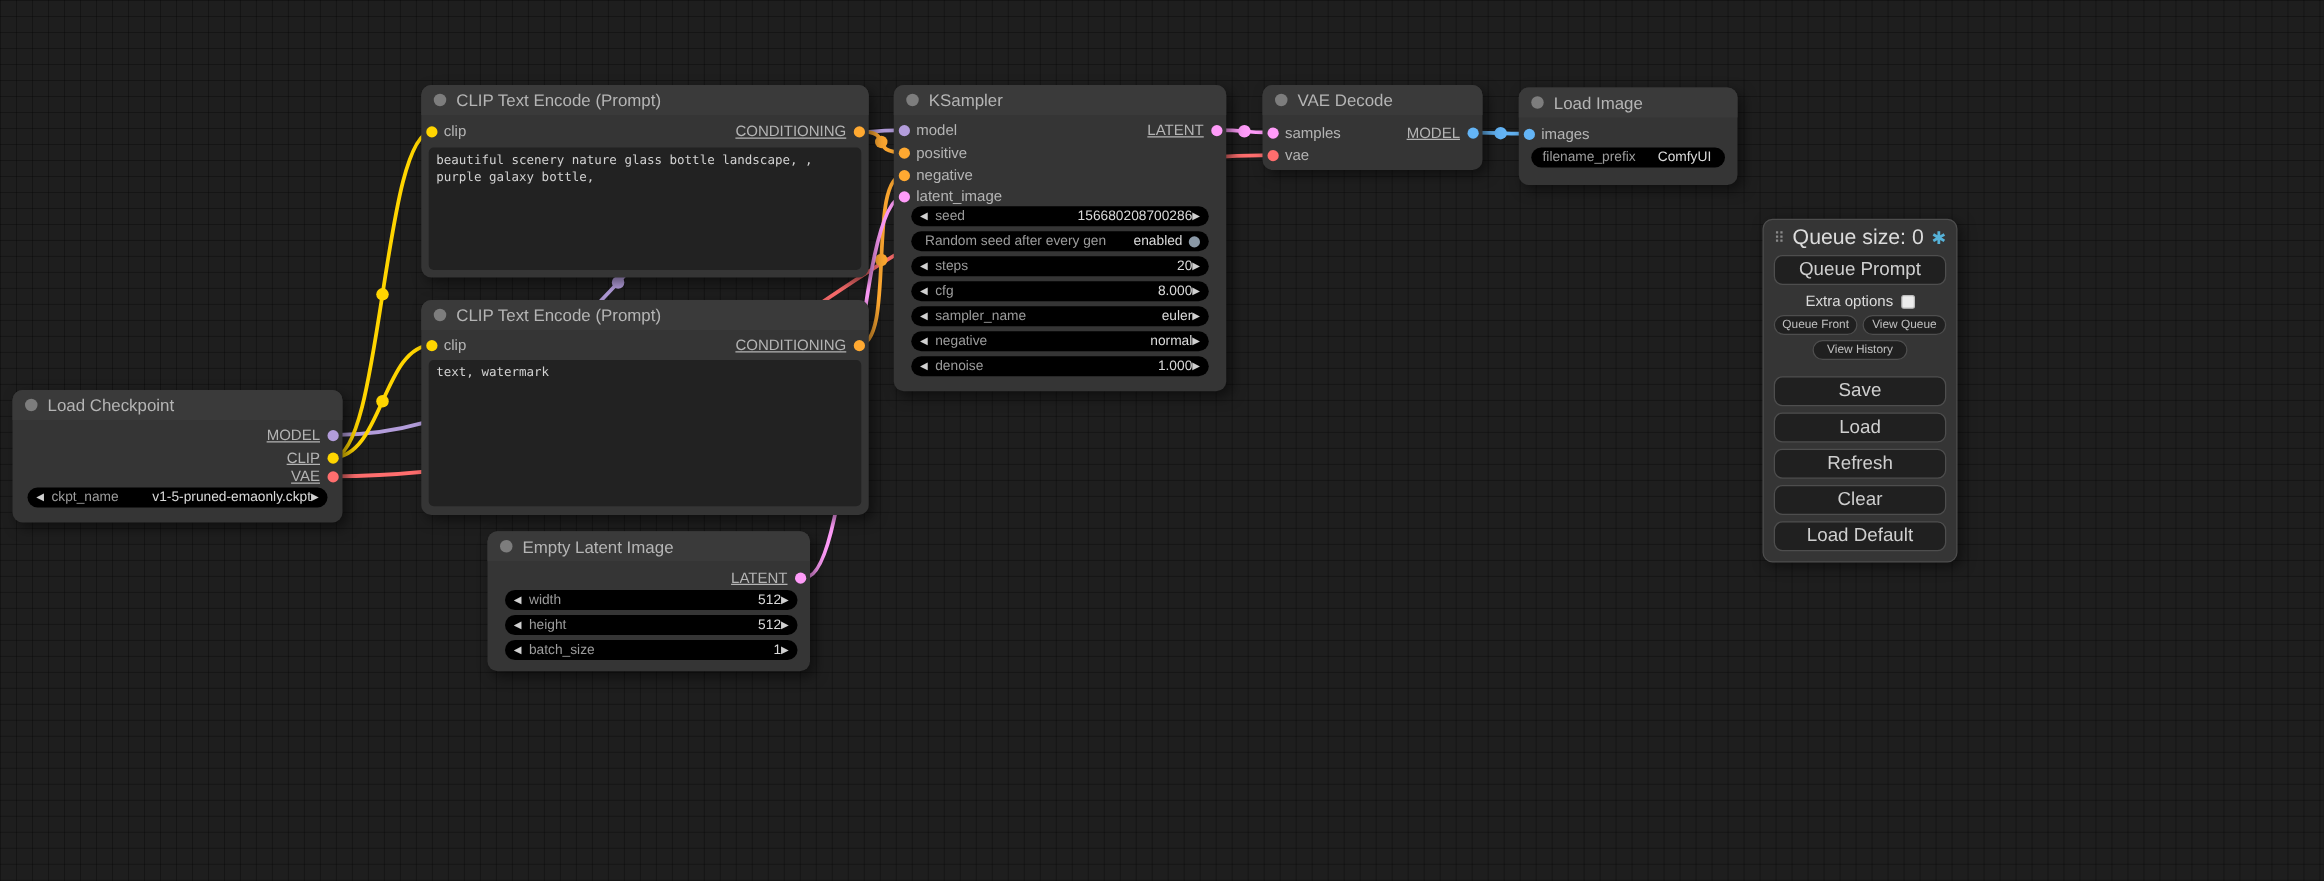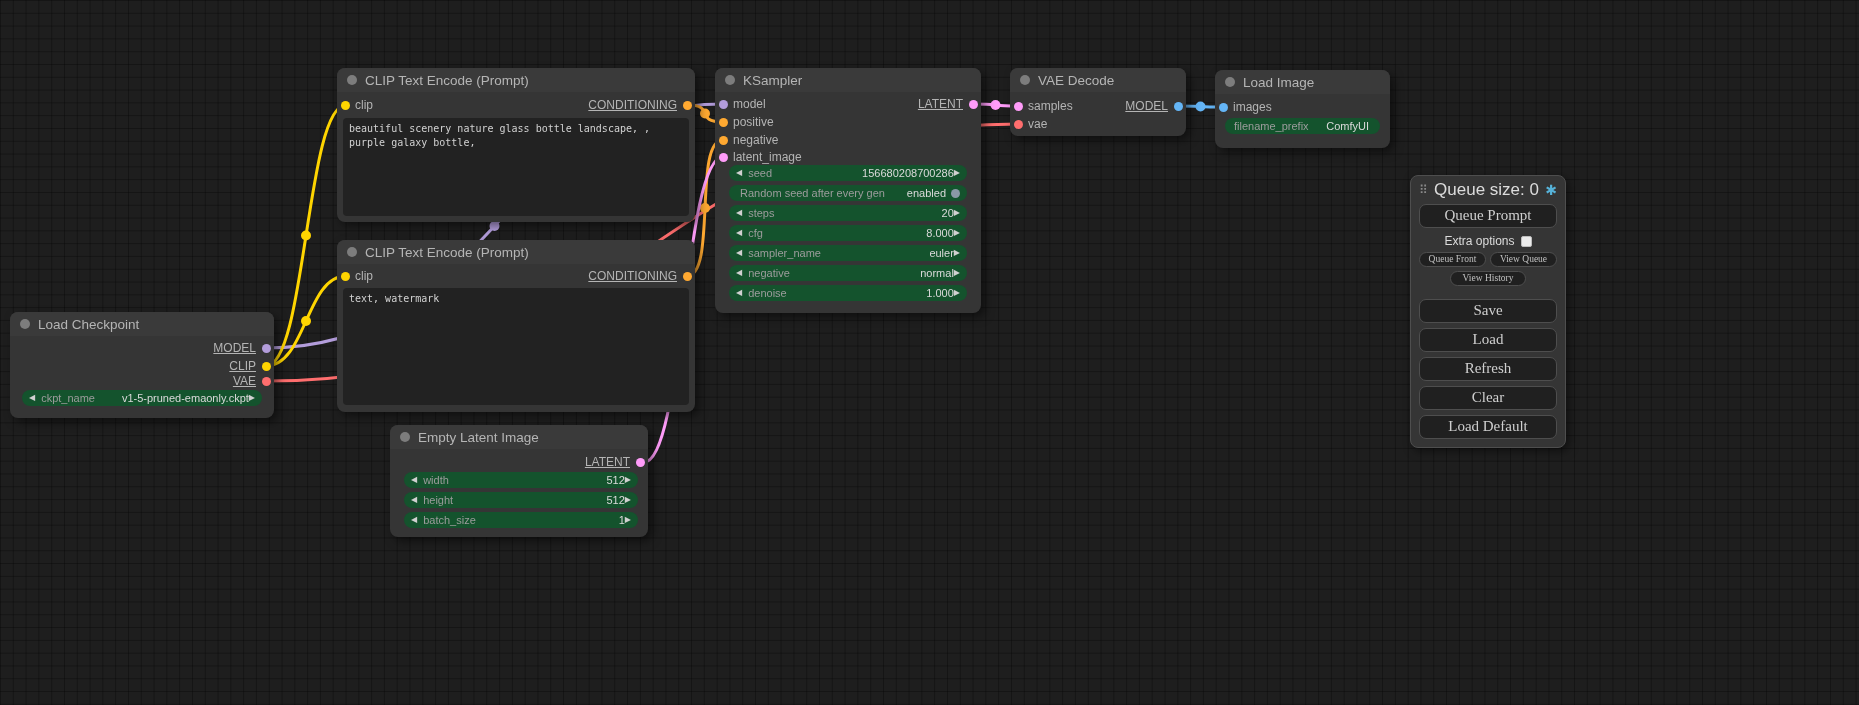--- a/index.html
+++ b/index.html
@@ -28,21 +28,21 @@
   .node-title { font-size:13.5px; color:#b5b5b5; white-space:nowrap; }
 
   .slot { position:absolute; left:0; right:0; height:16px; line-height:16px; font-size:12px; color:#b4b4b4; }
   .slot.in  { text-align:left;  padding-left:18px; }
   .slot.out { text-align:right; padding-right:18px;text-decoration:underline; }
   .slot .dot { position:absolute; width:9px; height:9px; border-radius:50%; top:3.5px; cursor:crosshair; }
   .slot.in  .dot { left:3.5px; }
   .slot.out .dot { right:3.5px; }
 
   .widget {
-    position:absolute; height:16px; background:#14532d; border-radius:8px;
+    position:absolute; height:16px; background:#000000; border-radius:8px;
     display:flex; align-items:center; padding:0 7px; font-size:11px; color:#9c9c9c;
     cursor:pointer;
   }
   .widget .arrow { font-size:8px; color:#d0d0d0; line-height:16px; }
   .widget .wlabel { margin-left:6px; white-space:nowrap; }
   .widget .wvalue { margin-left:auto; margin-right:0; color:#dadada; white-space:nowrap; }
   .widget .toggle-dot { width:9px; height:9px; border-radius:50%; background:#8a98a6; flex:0 0 auto; }
 
   .prompt-box {
     position:absolute; background:#222; border:none; border-radius:4px; resize:none;
@@ -54,21 +54,21 @@
     position:absolute; left:1410px; top:175px; width:156px;
     background:#353535; border:1px solid #4e4e4e; border-radius:8px;
     box-shadow:3px 3px 10px rgba(0,0,0,0.5); padding:5px 8px 8px 8px;
   }
   .menu-header { display:flex; align-items:center; height:18px; }
   .drag-handle { color:#8a8a8a; font-size:12px; cursor:grab; }
   .queue-size { flex:1; text-align:center; color:#dcdcdc; font-size:17px; }
   .gear { color:#56b2d8; font-size:14px; cursor:pointer; }
   .menu button {
     display:block; width:100%; background:#202020; border:1px solid #4e4e4e;
-    border-radius:7px; color:#cfcfcf; font-family:Liberation Serif, serif;
+    border-radius:7px; color:#cfcfcf; font-family:Liberation Sans, sans-serif;
     font-size:15px; padding:2px 0 3px 0; margin-top:5px; cursor:pointer; text-align:center;
   }
   .extra-row { display:flex; align-items:center; justify-content:center; gap:6px;
     margin-top:6px; font-size:12px; color:#dcdcdc; }
   .checkbox { width:11px; height:11px; background:#ececec; border:1px solid #bdbdbd; border-radius:2px; cursor:pointer; }
   .pill-row { display:flex; gap:4px; margin-top:4px; justify-content:center; }
   .menu .pill { width:auto; flex:1; font-size:9.5px; padding:1px 4px 2px 4px; border-radius:9px; margin-top:0; color:#c0c0c0; }
   .pill-row.center .pill { flex:0 0 auto; width:76px; }
   .menu .gap { margin-top:13px; }
 </style>

